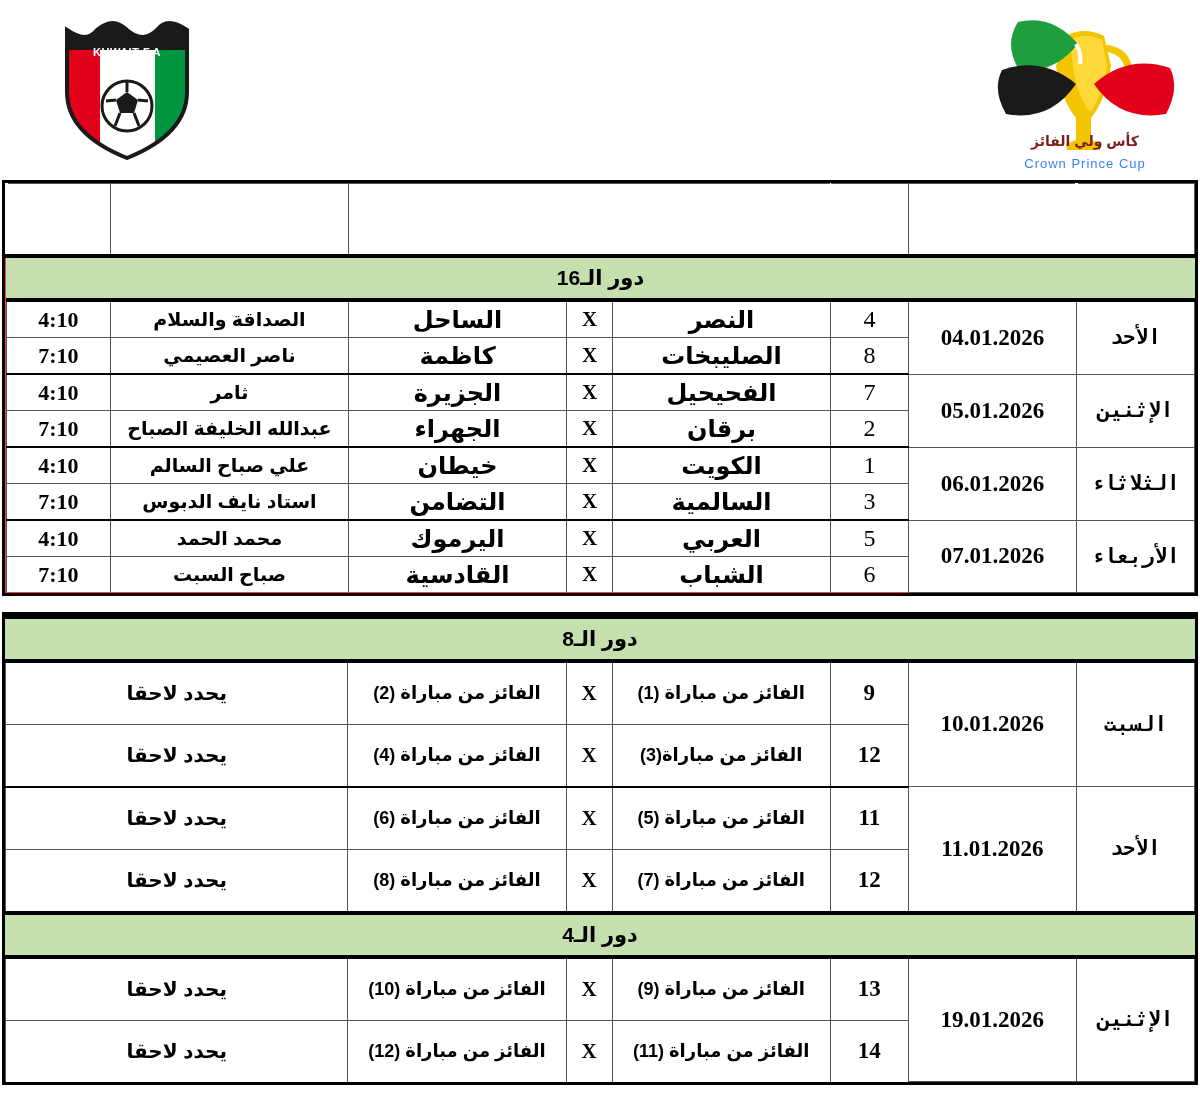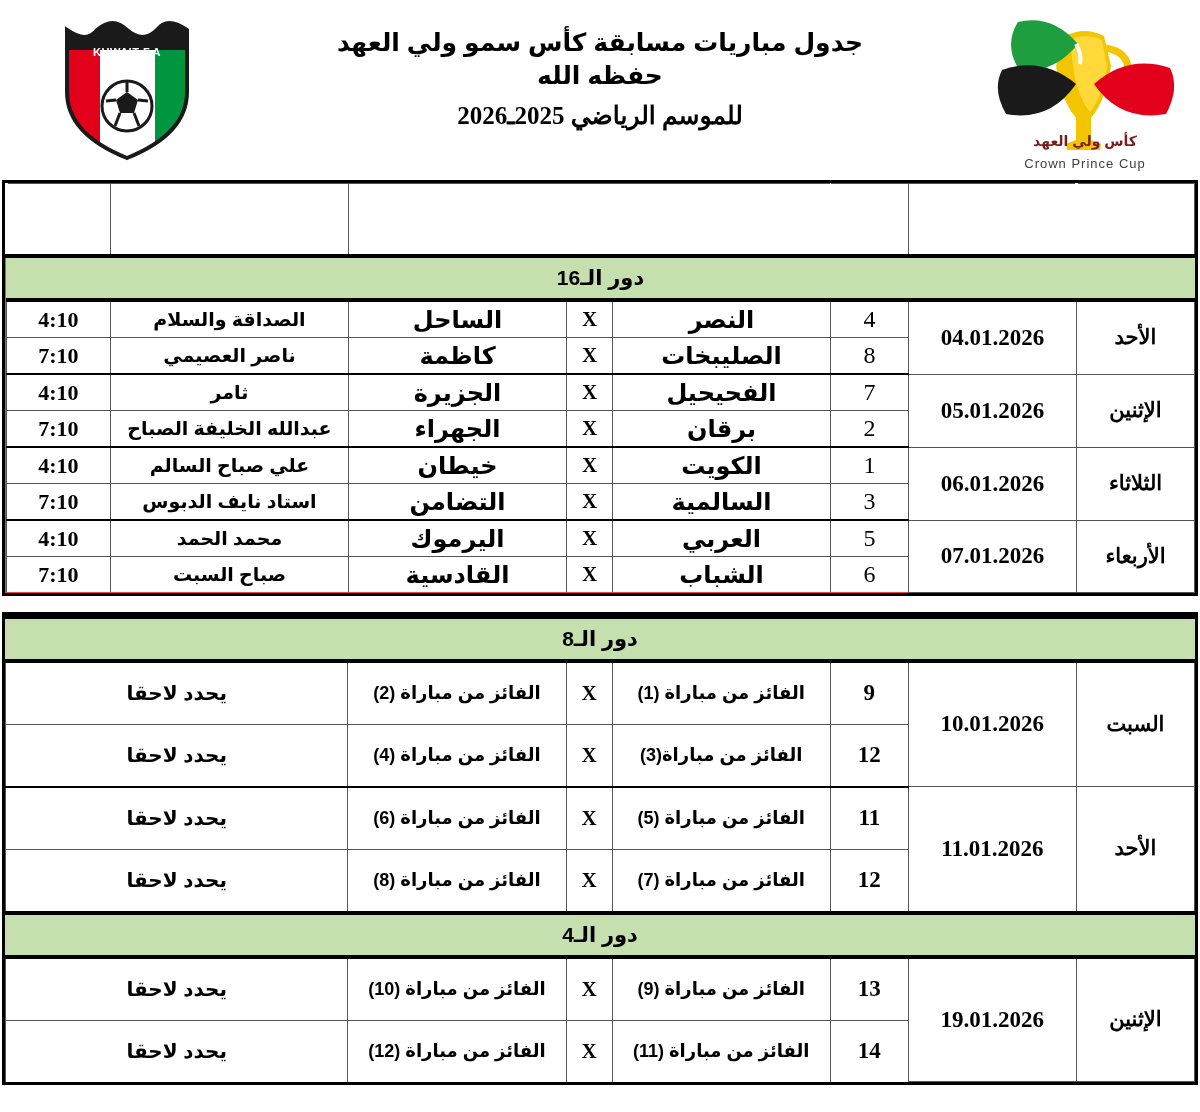--- a/index.html
+++ b/index.html
@@ -129,21 +129,21 @@
     border-bottom: 4px solid #000;
     border-left: 1px solid #C5DFAF;
     border-right: 1px solid #C5DFAF;
     font-family: "Liberation Sans", "DejaVu Sans", sans-serif;
   }
 
   
   td.day {
     font-weight: bold;
     font-size: 21px;
-    font-family: Liberation Serif, serif;
+    font-family: Liberation Mono, monospace;
   }
   td.date {
     font-weight: bold;
     font-size: 23px;
     font-family: "Liberation Serif", "DejaVu Serif", serif;
     direction: ltr;
   }
   td.mno {
     font-size: 24px;
     font-family: "Liberation Serif", "DejaVu Serif", serif;
@@ -201,30 +201,25 @@
         <path d="M118 48 q22 4 22 22 q0 18 -20 26" fill="none" stroke="#F2C500" stroke-width="7"></path>
 
         <path d="M30 22 q34 -8 60 22 q-26 32 -60 24 q-14 -24 0 -46 z" fill="#1E9E3E"></path>
 
         <path d="M14 70 q40 -14 74 14 q-26 38 -70 30 q-14 -24 -4 -44 z" fill="#1A1A1A"></path>
 
         <path d="M182 68 q-42 -14 -76 16 q26 38 72 30 q14 -26 4 -46 z" fill="#E2001A"></path>
 
         <path d="M88 44 q6 10 4 20" fill="none" stroke="#ffffff" stroke-width="4"></path>
       </svg>
-      <div style="position:absolute;left:0;right:0;bottom:26px;text-align:center;font-size:14px;font-weight:bold;color:#7a1d1d;direction:rtl;">كأس ولي العهد</div>
-      <div style="position:absolute;left:0;right:0;bottom:4px;text-align:center;font-size:13px;color:#404040;letter-spacing:1px;direction:ltr;">Crown Prince Cup</div>
+      <div style="position:absolute;left:0;right:0;bottom:26px;text-align:center;font-size:14px;font-weight:bold;color:#7a1d1d;direction:rtl;">كأس ولي الفائز</div>
+      <div style="position:absolute;left:0;right:0;bottom:4px;text-align:center;font-size:13px;color:#3b82f6;letter-spacing:1px;direction:ltr;">Crown Prince Cup</div>
     </div>
   </div>
 
-  <div class="title-block">
-    <div class="title-line1">جدول مباريات مسابقة  كأس سمو ولي العهد</div>
-    <div class="title-line2">حفظه الله</div>
-    <div class="title-line3">للموسم الرياضي 2025ـ2026</div>
-  </div>
 
   <div class="logo-slot">
     <div class="kfa-logo">
       <svg viewBox="0 0 165 165" width="165" height="165" aria-hidden="true">
         <defs>
           <clipPath id="shieldClip">
             <path d="M22 22 q20 14 30 0 q16 -14 30 0 q16 14 30 0 q10 -14 30 0 l0 62 q0 42 -60 66 q-60 -24 -60 -66 z"></path>
           </clipPath>
         </defs>
         <g clip-path="url(#shieldClip)">

